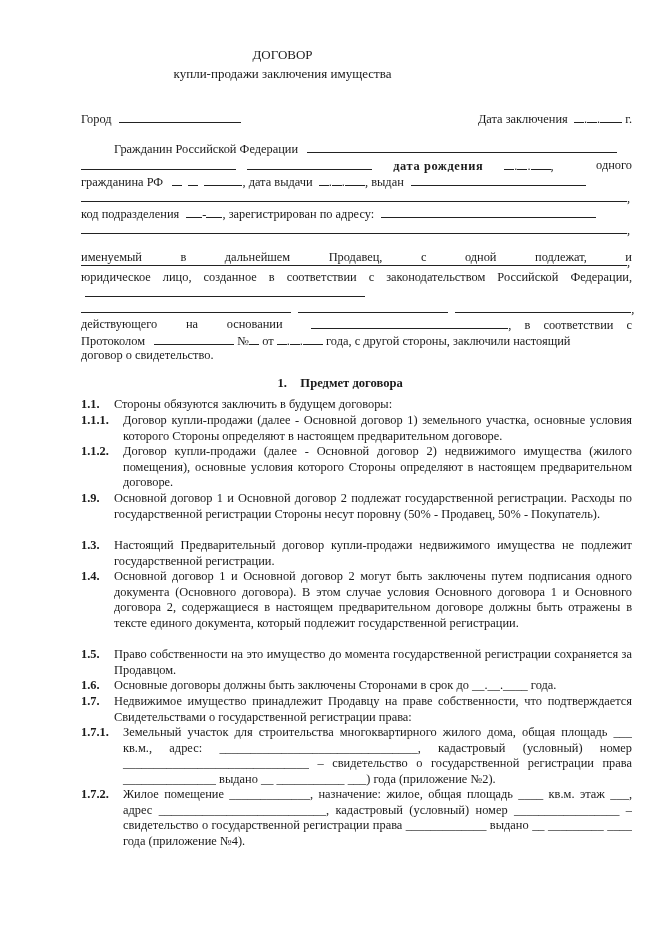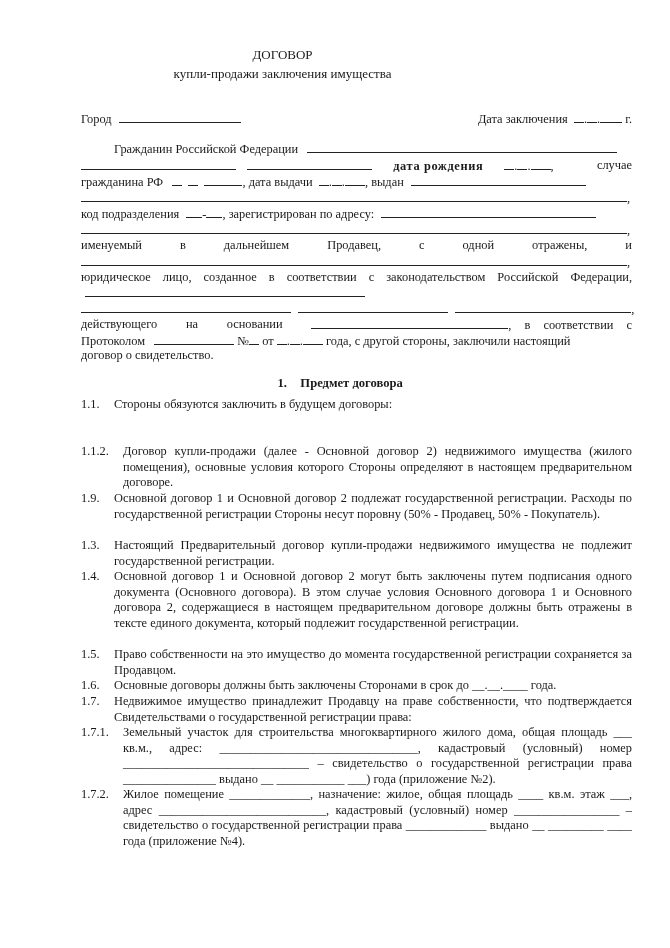--- a/index.html
+++ b/index.html
@@ -12,21 +12,21 @@
   .abs { position: absolute; }
   .center { text-align: center; left: 0; width: 565px; }
   .title { top: 47px; font-size: 13px; }
   .subtitle { top: 66px; font-size: 13px; }
   .row { position: absolute; left: 81px; width: 551px; white-space: nowrap; }
   .just { text-align: justify; text-align-last: justify; }
   .blank { display: inline-block; border-bottom: 1px solid #222; height: 11px; vertical-align: baseline; }
   .h1 { top: 376px; left: 0; width: 670px; text-align: center; font-weight: bold; font-size: 12.6px; }
   .h1 .num { display: inline-block; width: 30px; }
   .item { position: absolute; left: 81px; width: 551px; }
-  .item .n { position: absolute; left: 0; top: 0; }
+  .item .n { position: absolute; left: 0; top: 0; font-weight: bold; }
   .item .t { margin-left: 33px; text-align: justify; }
   .item.sub .t { margin-left: 42px; }
 </style>
 </head>
 <body>
 
 <div class="page">
 
   <div class="abs center title">ДОГОВОР</div>
   <div class="abs center subtitle">купли-продажи заключения имущества</div>
@@ -44,21 +44,21 @@
   <div class="row" style="top:133px;margin-top:8px;">
     <span style="margin-left:33px;">Гражданин Российской Федерации</span>
     <span class="blank" style="width:310px;margin-left:6px;"></span>
   </div>
 
   <div class="row" style="top:158px;">
     <span class="blank" style="width:155px;"></span>
     <span class="blank" style="width:125px;margin-left:8px;"></span>
     <span style="margin-left:18px;letter-spacing:0.6px;font-weight:bold;">дата рождения</span>
     <span class="blank" style="width:10px;margin-left:18px;"></span>.<span class="blank" style="width:10px;"></span>.<span class="blank" style="width:20px;"></span>,
-    <span style="position:absolute;right:0;">случае</span>
+    <span style="position:absolute;right:0;">одного</span>
   </div>
 
   <div class="row" style="top:174px;">
     <span>гражданина РФ</span>
     <span class="blank" style="width:10px;margin-left:6px;"></span>
     <span class="blank" style="width:10px;margin-left:3px;"></span>
     <span class="blank" style="width:38px;margin-left:3px;"></span><span>, дата выдачи</span>
     <span class="blank" style="width:10px;margin-left:3px;"></span>.<span class="blank" style="width:10px;"></span>.<span class="blank" style="width:20px;"></span><span>, выдан</span>
     <span class="blank" style="width:175px;margin-left:4px;"></span>
   </div>
@@ -70,28 +70,28 @@
   <div class="row" style="top:206px;">
     <span>код подразделения</span>
     <span class="blank" style="width:16px;margin-left:4px;"></span>-<span class="blank" style="width:16px;"></span><span>, зарегистрирован по адресу:</span>
     <span class="blank" style="width:215px;margin-left:4px;"></span>
   </div>
 
   <div class="row" style="top:222px;">
     <span class="blank" style="width:546px;"></span>,
   </div>
 
-  <div class="row" style="top:238px;display:flex;justify-content:space-between;">
+  <div class="row" style="top:250px;display:flex;justify-content:space-between;">
     <span>именуемый</span>
     <span>в</span>
     <span>дальнейшем</span>
     <span>Продавец,</span>
     <span>с</span>
     <span>одной</span>
-    <span>отражены,</span>
+    <span>подлежат,</span>
     <span>и</span>
   </div>
 
   <div class="row" style="top:254px;">
     <span class="blank" style="width:546px;"></span>,
   </div>
 
   <div class="row just" style="top:270px;">юридическое лицо, созданное в соответствии с законодательством Российской Федерации,</div>
 
   <div class="row" style="top:285px;">
@@ -125,20 +125,24 @@
   <div class="abs h1">
     <span class="num">1.</span>
     <span>Предмет договора</span>
   </div>
 
   <div class="item" style="top:397px;">
     <span class="n">1.1.</span>
     <div class="t">Стороны обязуются заключить в будущем договоры:</div>
   </div>
 
+  <div class="item sub" style="top:413px;">
+    <span class="n">1.1.1.</span>
+    <div class="t">Договор купли-продажи (далее - Основной договор 1) земельного участка, основные условия которого Стороны определяют в настоящем предварительном договоре.</div>
+  </div>
 
   <div class="item sub" style="top:444px;">
     <span class="n">1.1.2.</span>
     <div class="t">Договор купли-продажи (далее - Основной договор 2) недвижимого имущества (жилого помещения), основные условия которого Стороны определяют в настоящем предварительном договоре.</div>
   </div>
 
   <div class="item" style="top:491px;">
     <span class="n">1.9.</span>
     <div class="t">Основной договор 1 и Основной договор 2 подлежат государственной регистрации. Расходы по государственной регистрации Стороны несут поровну (50% - Продавец, 50% - Покупатель).</div>
   </div>

